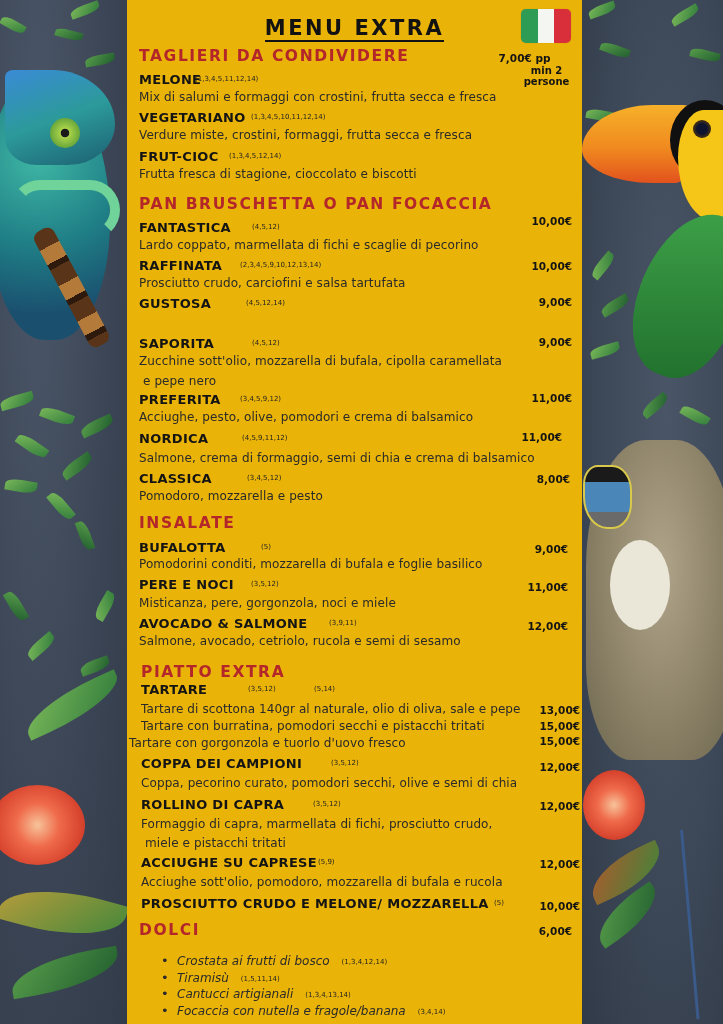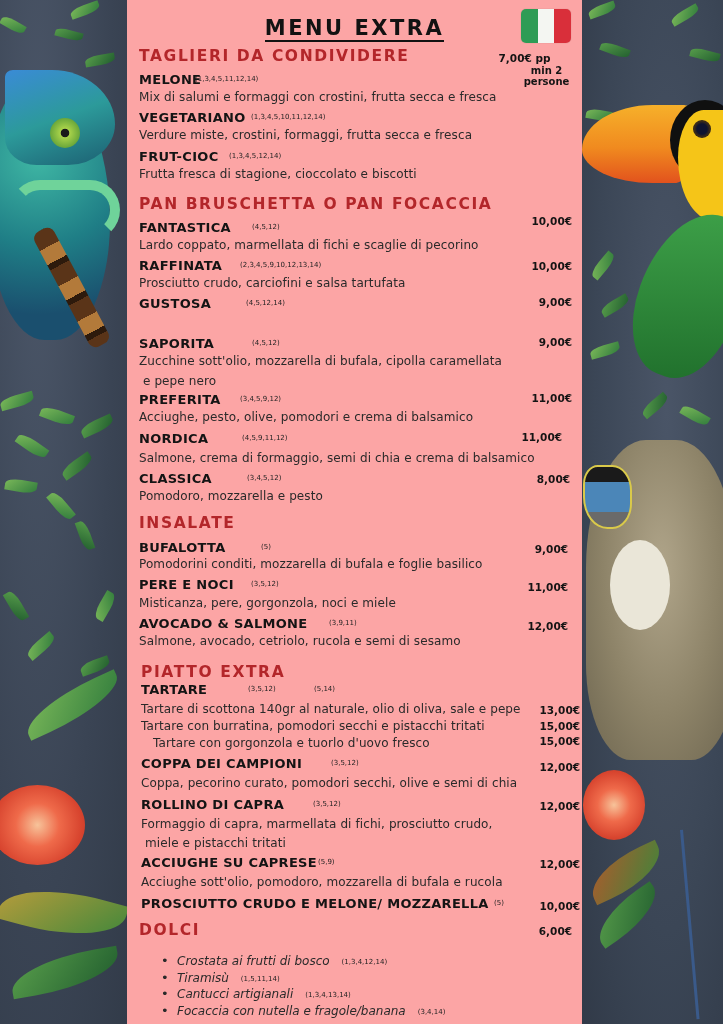--- a/index.html
+++ b/index.html
@@ -52,21 +52,21 @@
   .monkey-chest { position:absolute; left:610px; top:540px; width:60px; height:90px;
     background:#eae6d8; border-radius:50%; }
   .monkey-face { position:absolute; left:583px; top:465px; width:45px; height:60px;
     background:linear-gradient(180deg,#1a1a1a 0 25%, #4b86b8 25% 75%, #6a6a6a 75%);
     border-radius:30% 40% 40% 50%; border:2px solid #d9c94a; }
   .flower { position:absolute; border-radius:50%;
     background:radial-gradient(circle,#f7c39a 0%,#ef6a4a 35%,#d8452f 70%,#b8301f 100%); }
 
   
   .panel { position:absolute; left:127px; top:0; width:455px; height:1024px;
-    background:#fca5a5; box-sizing:border-box; padding:0; }
+    background:#eab308; box-sizing:border-box; padding:0; }
   .title { position:absolute; left:0; right:0; top:16px; text-align:center;
     font-family:"DejaVu Sans", sans-serif; font-weight:bold; font-size:21px; letter-spacing:2.5px;
     color:#121212; }
   .title span { border-bottom:2.5px solid #121212; padding-bottom:0; }
   .flag { position:absolute; left:394px; top:9px; width:50px; height:34px; border-radius:5px; overflow:hidden;
     display:flex; box-shadow:0 0 1px rgba(0,0,0,.3); }
   .flag div { flex:1; }
   .flag .g { background:#2e9c55; } .flag .w { background:#f4f6f2; } .flag .r { background:#d92f3a; }
 
   .sec { position:absolute; left:12px; font-weight:bold; font-size:15.5px; letter-spacing:1.6px; color:#b3262a; }
@@ -260,21 +260,21 @@
     <span class="alg" style="left:173px">(5,14)</span>
   </div>
   <div class="row" style="top:702px;left:14px;right:2px">
     <span class="desc" style="left:0;top:0">Tartare di scottona 140gr al naturale, olio di oliva, sale e pepe</span>
     <span class="price" style="top:2px">13,00€</span>
   </div>
   <div class="row" style="top:719px;left:14px;right:2px">
     <span class="desc" style="left:0;top:0">Tartare con burratina, pomodori secchi e pistacchi tritati</span>
     <span class="price" style="top:1px">15,00€</span>
   </div>
-  <div class="row" style="top:736px;left:26px;right:2px">
+  <div class="row" style="top:736px;left:2px;right:2px">
     <span class="desc" style="left:0;top:0">Tartare con gorgonzola e tuorlo d'uovo fresco</span>
     <span class="price" style="top:-1px">15,00€</span>
   </div>
 
   <div class="row" style="top:756px;left:14px;right:2px">
     <span class="name">COPPA DEI CAMPIONI</span>
     <span class="alg" style="left:190px">(3,5,12)</span>
     <span class="price" style="top:5px">12,00€</span>
   </div>
   <div class="desc" style="top:776px;left:14px">Coppa, pecorino curato, pomodori secchi, olive e semi di chia</div>

